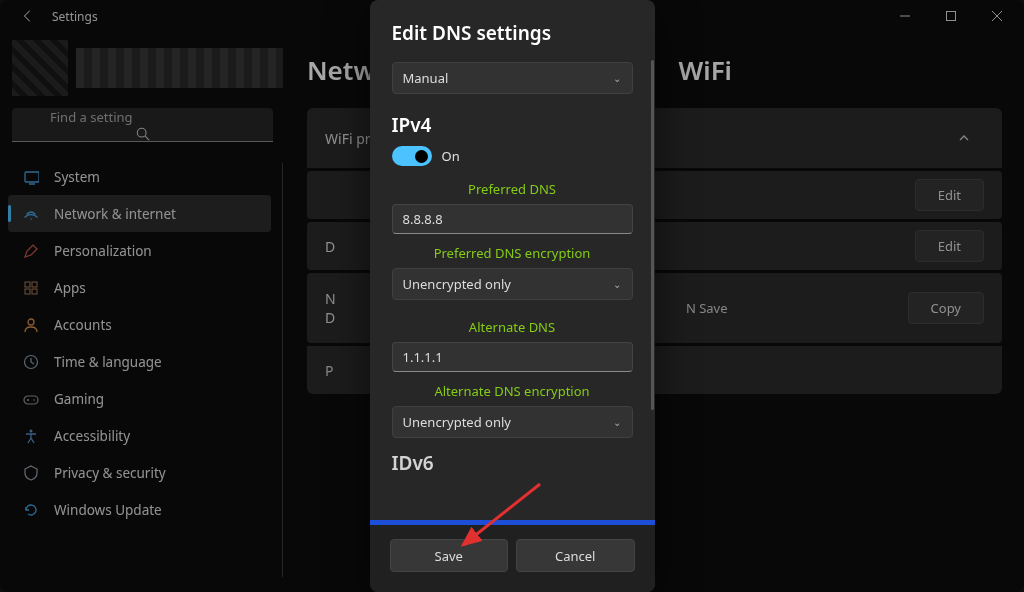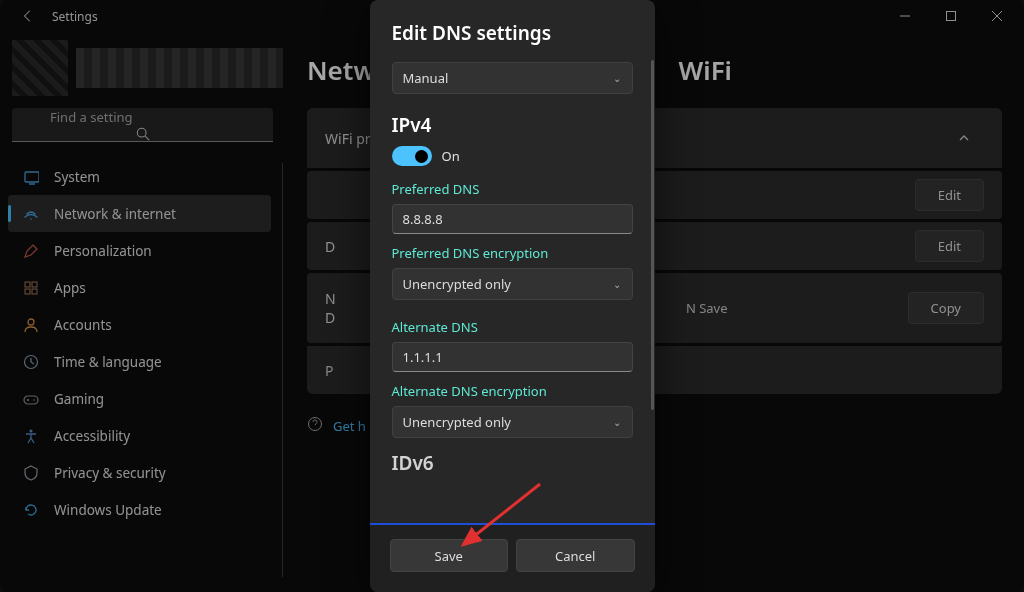--- a/index.html
+++ b/index.html
@@ -232,34 +232,34 @@
       background:#4cc2ff;
       position:relative;
       margin-right:10px;
     }
     .toggle::after {
       content:'';
       width:13px; height:13px; border-radius:50%;
       background:#000;
       position:absolute; right:4px; top:3.5px;
     }
-    .field-lbl { font-size:13px; color:#5eead4; margin-bottom:6px; display:block; }
+    .field-lbl { font-size:13px; color:#84cc16; margin-bottom:6px; display:block;text-align:center; }
     .dns-input {
       width:100%; height:30px;
       background:#323232;
       border:1px solid #444;
       border-bottom:1px solid #888;
       border-radius:4px;
       padding:0 10px;
       color:#ddd;
       font-size:13px;
       margin-bottom:10px;
     }
     .dialog-footer {
-      border-top:2px solid #1d4ed8;
+      border-top:5px solid #1d4ed8;
       background:#202020;
       padding: 14px 20px 20px 20px;
       display:flex;
       gap:8px;
     }
     .dialog-btn {
       flex:1;
       height:33px;
       background:#373737;
       border:1px solid #444;
@@ -460,29 +460,20 @@
         <div>D</div>
       </div>
       <div style="color:#ccc;font-size:13px;margin-right:180px">N Save</div>
       <button class="setting-btn">Copy</button>
     </div>
 
     <div class="setting-row last" style="height:48px">
       <div class="lbl" style="color:#ccc">P</div>
     </div>
 
-    <div class="helplink">
-      <span class="hicon">
-        <svg width="16" height="16" viewBox="0 0 16 16">
-            <circle cx="8" cy="8" r="6.5" fill="none" stroke="#aaa" stroke-width="1"></circle>
-            <path d="M6 6a2 2 0 1 1 3 1.7L8 9M8 11v0.1" stroke="#aaa" stroke-width="1" fill="none"></path>
-          </svg>
-      </span>
-      <span>Get h</span>
-    </div>
   </div>
 </div>
 
 <div class="overlay">
   <div class="dialog" style="margin-top:0px">
     <div class="dialog-body">
       <h1>Edit DNS settings</h1>
 
       <div class="select">
         <span>Manual</span>

